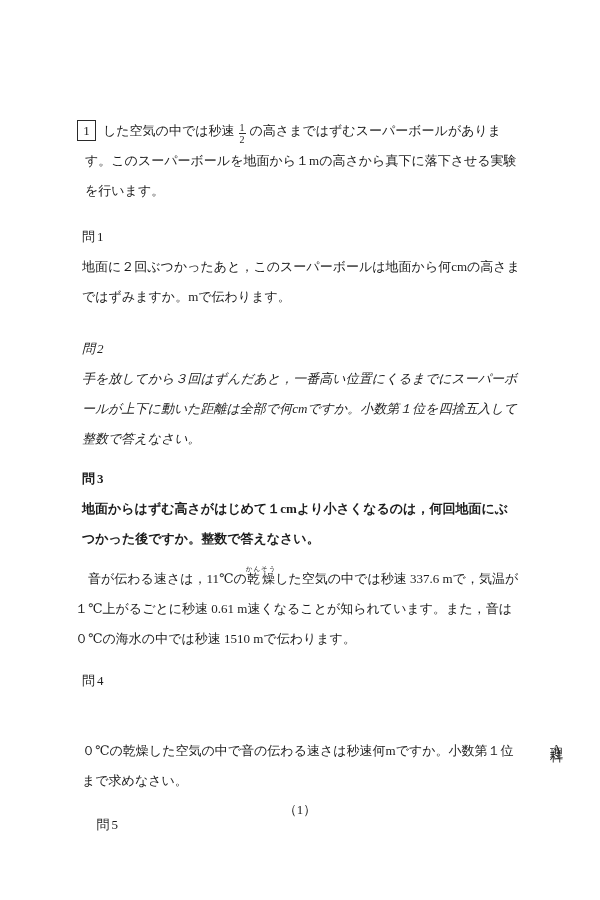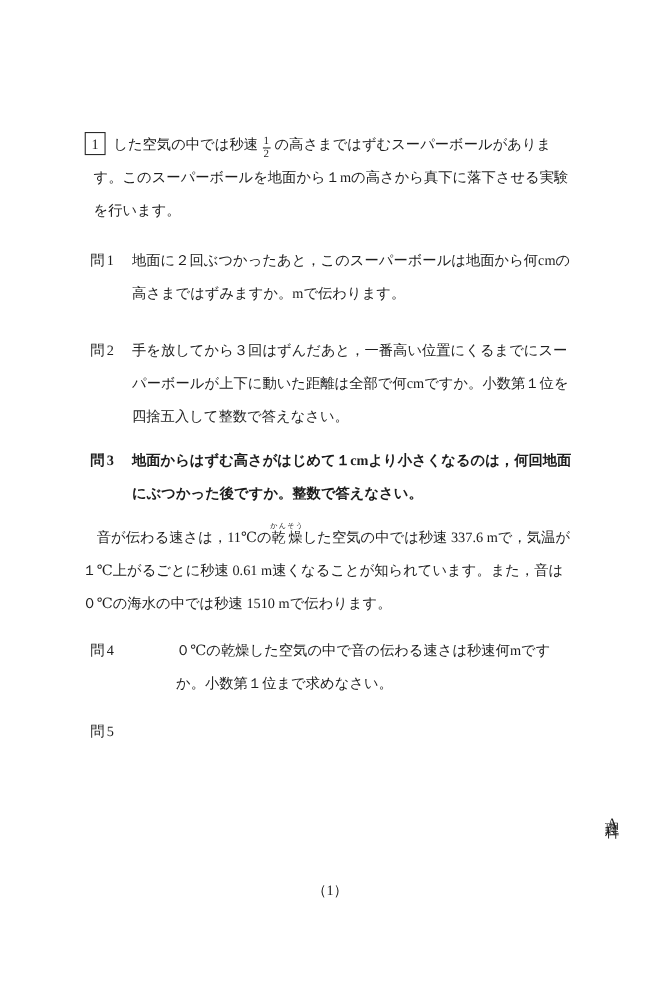--- a/index.html
+++ b/index.html
@@ -50,32 +50,33 @@
   .frac-den{
     display:block;
     border-top:1px solid #2a2a2a;
     padding:0 1px;
   }
   .frac-num{display:block;}
   
   .q{
     display:flex;
     padding-left:7px;
+    flex-direction:column;
   }
   .q-label{
     width:38px;
     flex:none;
     letter-spacing:2px;
   }
   .q-body{flex:1;}
   .q1{margin-top:16px;}
-  .q2{margin-top:22px;}
+  .q2{margin-top:22px;font-style:italic;}
   .q3{margin-top:10px;font-weight:bold;}
   .q4{margin-top:12px;gap:40px;}
-  .q5{margin-top:14px;}
+  .q5{margin-top:14px;text-align:right;}
   
   .passage{
     margin-top:10px;
     text-indent:1em;
   }
   ruby rt{
     font-size:6.5px;
     letter-spacing:1px;
   }
   

